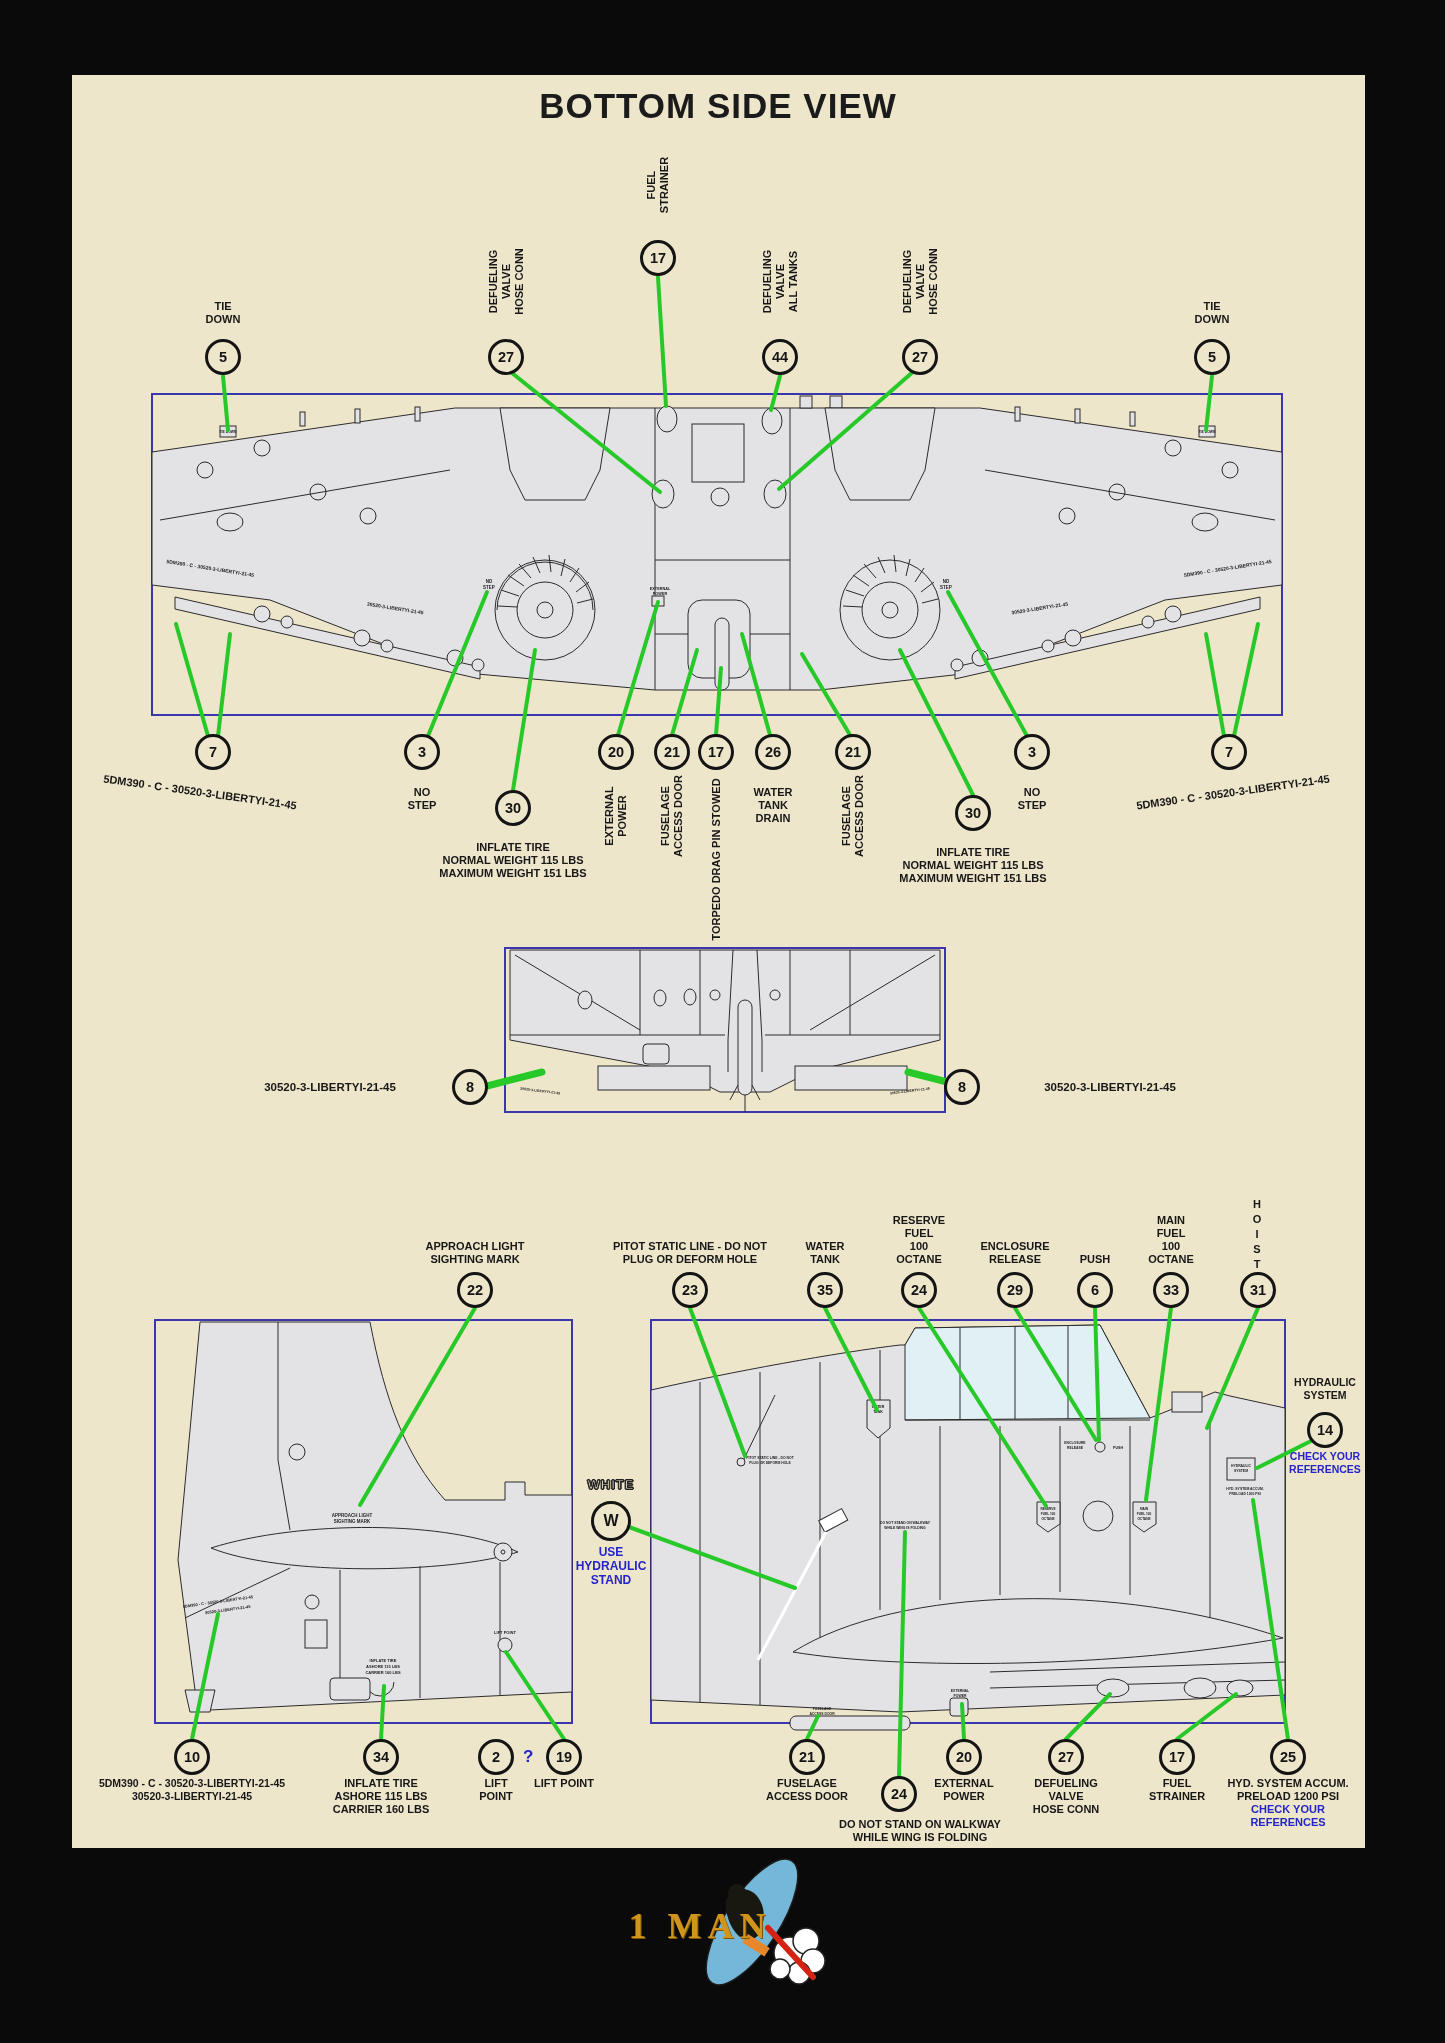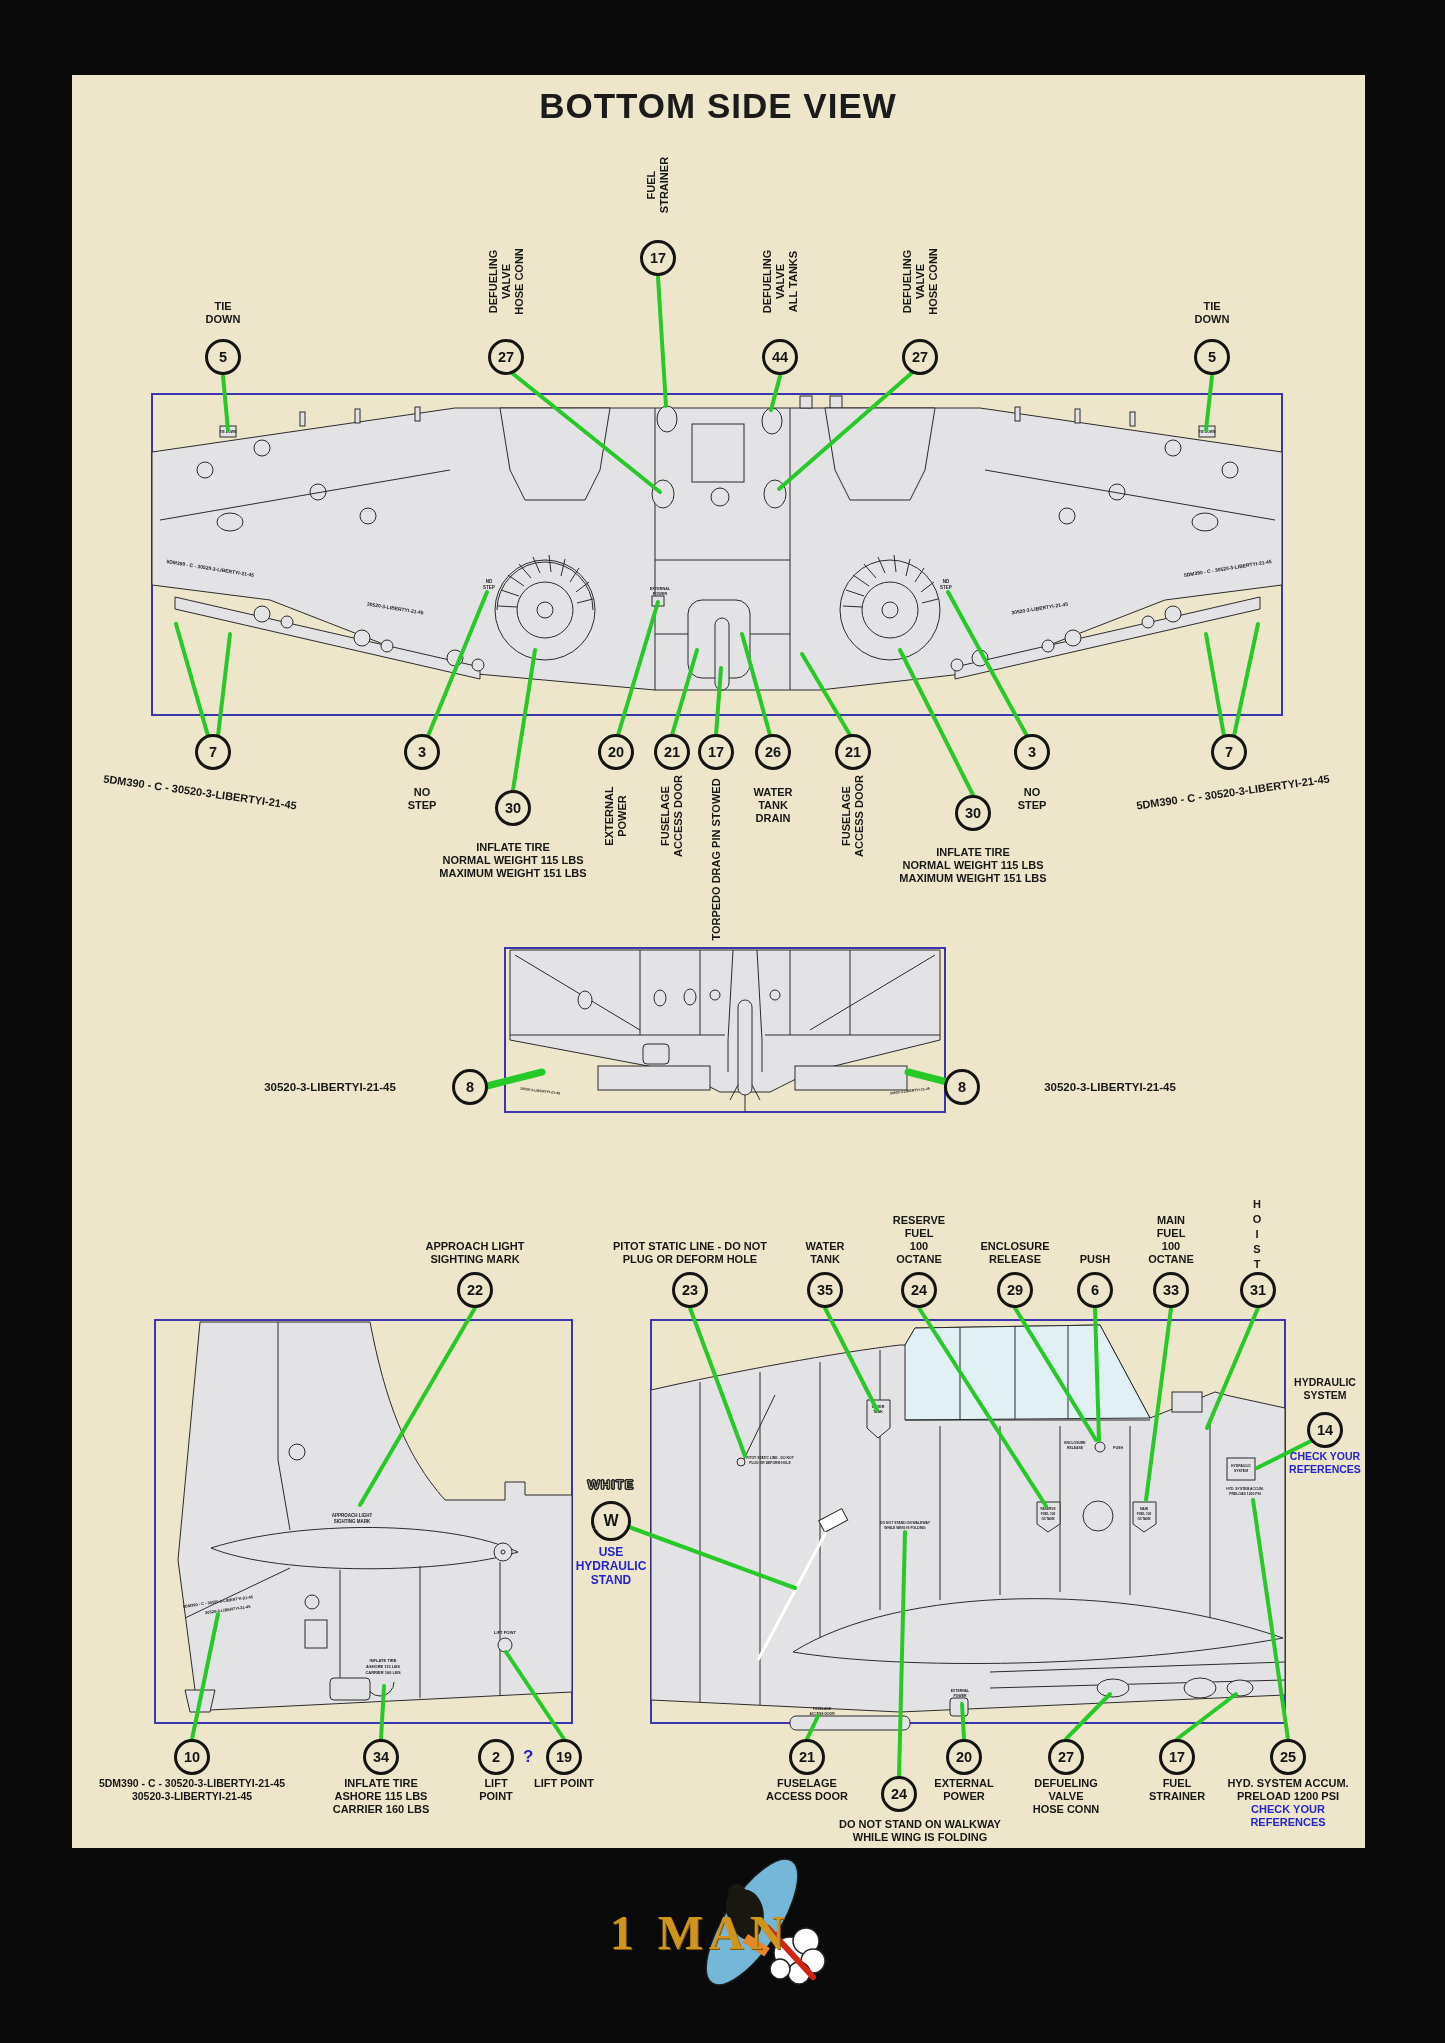--- a/index.html
+++ b/index.html
@@ -563,14 +563,14 @@
     </div>
 
   <div class="co" style="left:1270px;top:1739px">25</div>
   <div class="lbl" style="left:1213px;top:1777px;width:150px">
     <div>HYD. SYSTEM ACCUM.</div>
       <div>PRELOAD 1200 PSI</div>
     <div class="blue">CHECK YOUR</div>
       <div class="blue">REFERENCES</div>
     </div>
 
-  <div class="logoTxt" style="left:555px;top:1905px;width:290px;font-size:48px;letter-spacing:6px">1 MAN</div>
+  <div class="logoTxt" style="left:555px;top:1905px;width:290px;font-size:36px;letter-spacing:6px">1 MAN</div>
 </div>
 
 </body></html>

